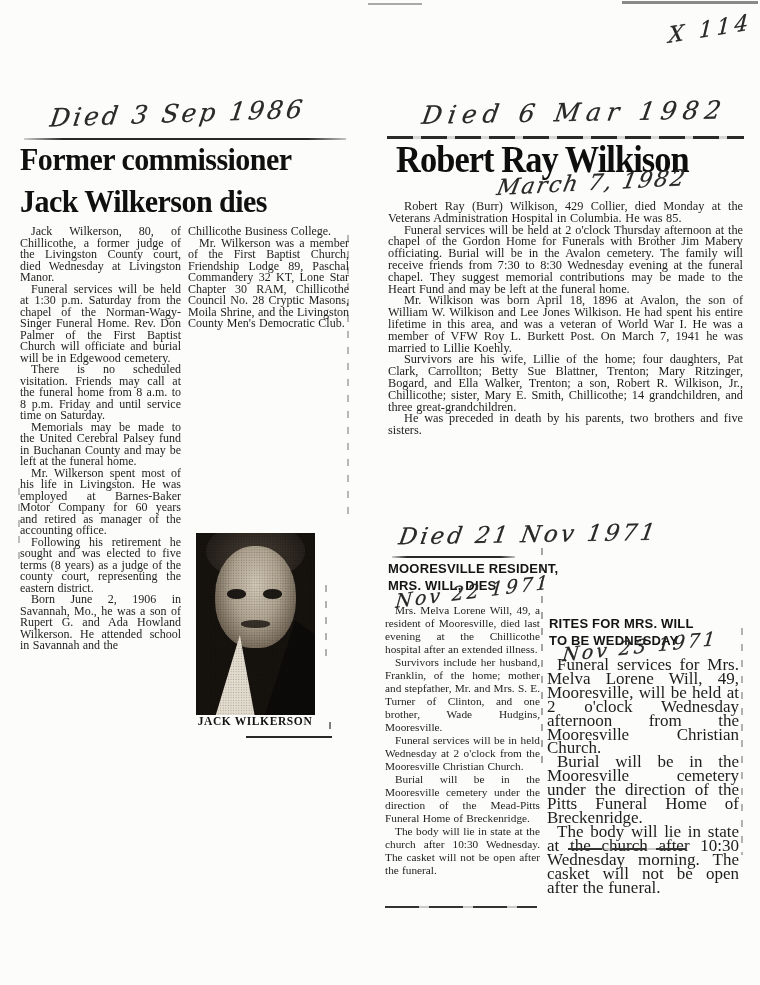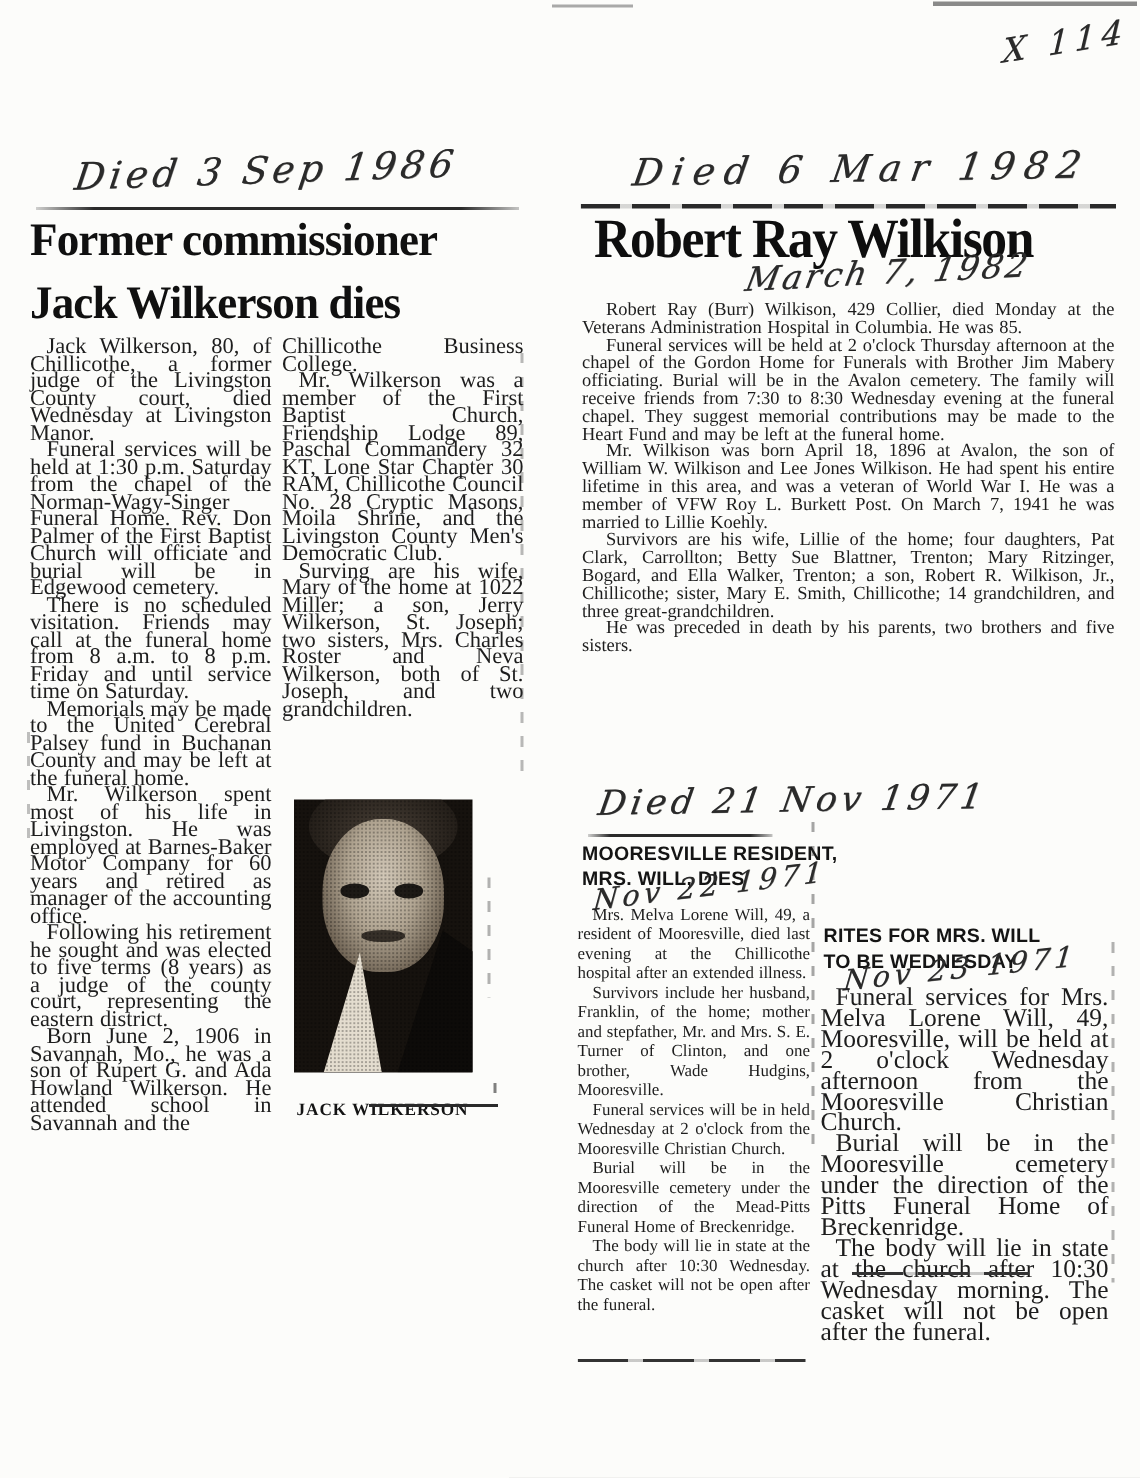--- a/index.html
+++ b/index.html
@@ -22,21 +22,21 @@
   .topmark{position:absolute;background:#2c2c2c;}
   
   .news{text-align:justify;hyphens:auto;}
   .news p{margin:0;text-indent:11px;}
   .news p.noindent{text-indent:0;}
   
   .clip1{position:absolute;left:20px;top:98px;width:330px;}
   .clip1 .hl{position:absolute;left:0;font-weight:bold;font-size:31px;letter-spacing:-0.6px;
              color:#101010;white-space:nowrap;transform:scaleX(.97);transform-origin:left;}
   .clip1 .cols{position:absolute;left:0;top:128px;width:330px;display:flex;gap:7px;}
-  .clip1 .col{width:161px;font-size:15px;line-height:11.5px;word-spacing:.4px;}
+  .clip1 .col{width:161px;font-size:12px;line-height:11.5px;word-spacing:.4px;}
   
   .photo{position:absolute;left:176px;top:435px;width:119px;height:182px;background:#16120e;overflow:hidden;}
   .photo .hair{position:absolute;left:8%;top:-6%;width:84%;height:32%;border-radius:50%;
                background:radial-gradient(ellipse at 50% 60%,#4a4138 0%,#2a241e 60%,rgba(20,16,12,0) 100%);}
   .photo .face{position:absolute;left:16%;top:7%;width:68%;height:56%;border-radius:48% 48% 46% 46%;
                background:radial-gradient(ellipse at 50% 38%,#d2c8b8 0%,#b0a491 42%,#6b5f50 78%,rgba(28,24,20,0) 100%);}
   .photo .eye{position:absolute;width:16%;height:5%;border-radius:50%;background:rgba(12,10,8,.9);top:31%;}
   .photo .eye.l{left:26%;} .photo .eye.r{left:56%;}
   .photo .mouth{position:absolute;left:38%;top:48%;width:24%;height:4%;border-radius:50%;background:rgba(25,20,16,.8);}
   .photo .collar{position:absolute;left:14%;bottom:0;width:44%;height:44%;background:#e4ddcf;
@@ -87,35 +87,34 @@
         <p>Funeral services will be held at 1:30 p.m. Saturday from the chapel of the Norman-Wagy-Singer Funeral Home. Rev. Don Palmer of the First Baptist Church will officiate and burial will be in Edgewood cemetery.</p>
         <p>There is no scheduled visitation. Friends may call at the funeral home from 8 a.m. to 8 p.m. Friday and until service time on Saturday.</p>
         <p>Memorials may be made to the United Cerebral Palsey fund in Buchanan County and may be left at the funeral home.</p>
         <p>Mr. Wilkerson spent most of his life in Livingston. He was employed at Barnes-Baker Motor Company for 60 years and retired as manager of the accounting office.</p>
         <p>Following his retirement he sought and was elected to five terms (8 years) as a judge of the county court, representing the eastern district.</p>
         <p>Born June 2, 1906 in Savannah, Mo., he was a son of Rupert G. and Ada Howland Wilkerson. He attended school in Savannah and the</p>
       </div>
       <div class="col">
         <p class="noindent">Chillicothe Business College.</p>
         <p>Mr. Wilkerson was a member of the First Baptist Church, Friendship Lodge 89, Paschal Commandery 32 KT, Lone Star Chapter 30 RAM, Chillicothe Council No. 28 Cryptic Masons, Moila Shrine, and the Livingston County Men's Democratic Club.</p>
-        <p>Surving are his wife, Mary of the home at 1022 Miller; a son, Jerry Wilkerson, St. Joseph; two sisters, Mrs. Charles Roster and Neva Wilkerson, both of St. Joseph, and two grandchildren.</p>
       </div>
     </div>
 
     <div class="photo">
       <div class="hair"></div>
       <div class="face"></div>
       <div class="eye l"></div>
       <div class="eye r"></div>
       <div class="mouth"></div>
       <div class="lapel"></div>
       <div class="collar"></div>
       <div class="halftone"></div>
     </div>
-    <div class="caption" style="left:170px;top:636px;width:130px;text-align:center;">JACK WILKERSON</div>
+    <div class="caption" style="left:170px;top:617px;width:130px;text-align:center;">JACK WILKERSON</div>
     <div class="hrule" style="left:226px;top:638px;width:86px;height:1.5px;background:#2a2a2a;"></div>
     <div class="vdash" style="left:309px;top:624px;height:14px;"></div>
   </section>
 
   <div class="vdash" style="left:347px;top:235px;height:285px;opacity:.55;"></div>
   <div class="vdash" style="left:325px;top:585px;height:80px;opacity:.6;"></div>
   <div class="vdash" style="left:18px;top:488px;height:80px;opacity:.5;"></div>
 
   <section class="clip2" style="position:absolute;">
     <div class="hw" style="left:35px;top:0;font-size:25px;letter-spacing:6px;transform:rotate(-1deg) skewX(-10deg);">Died 6 Mar 1982</div>

